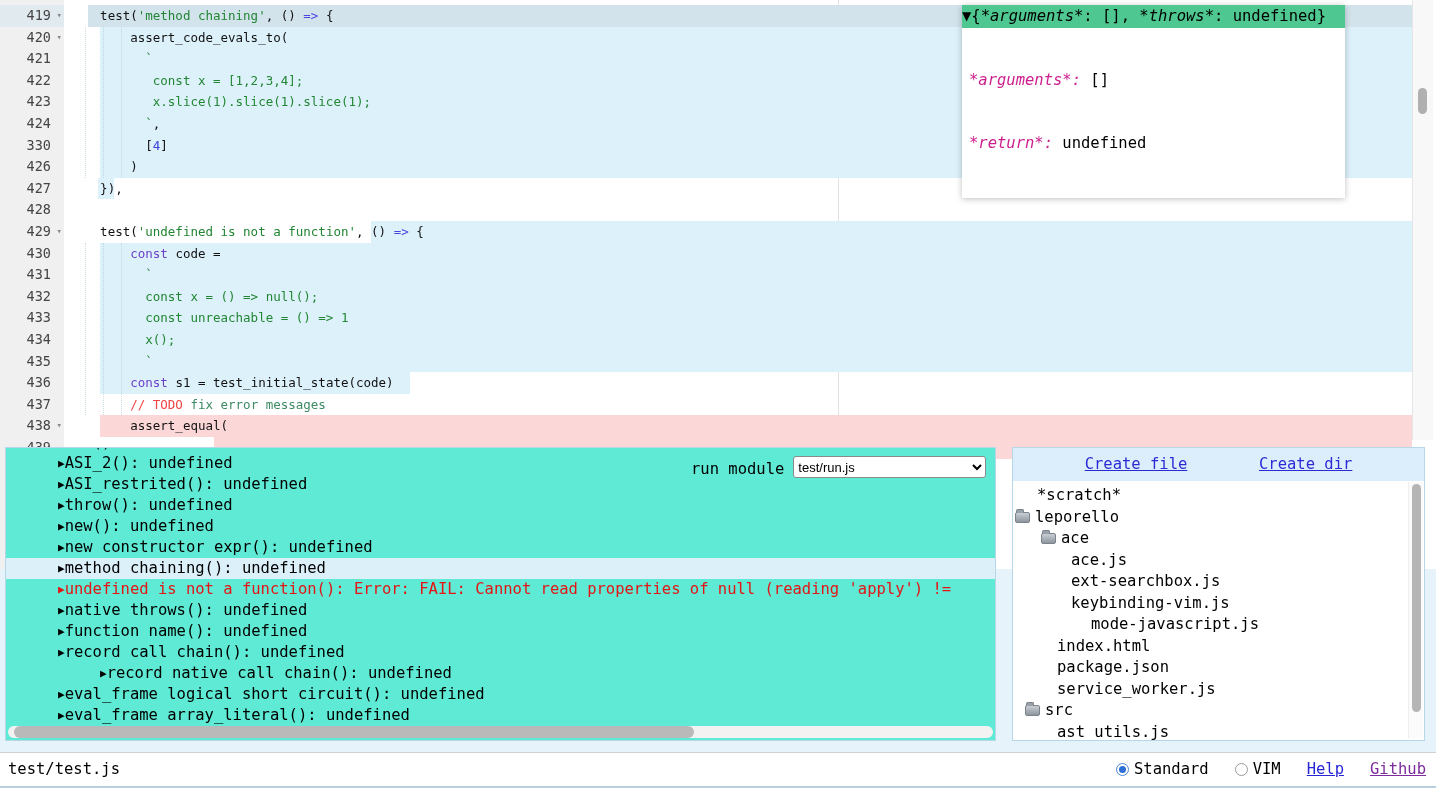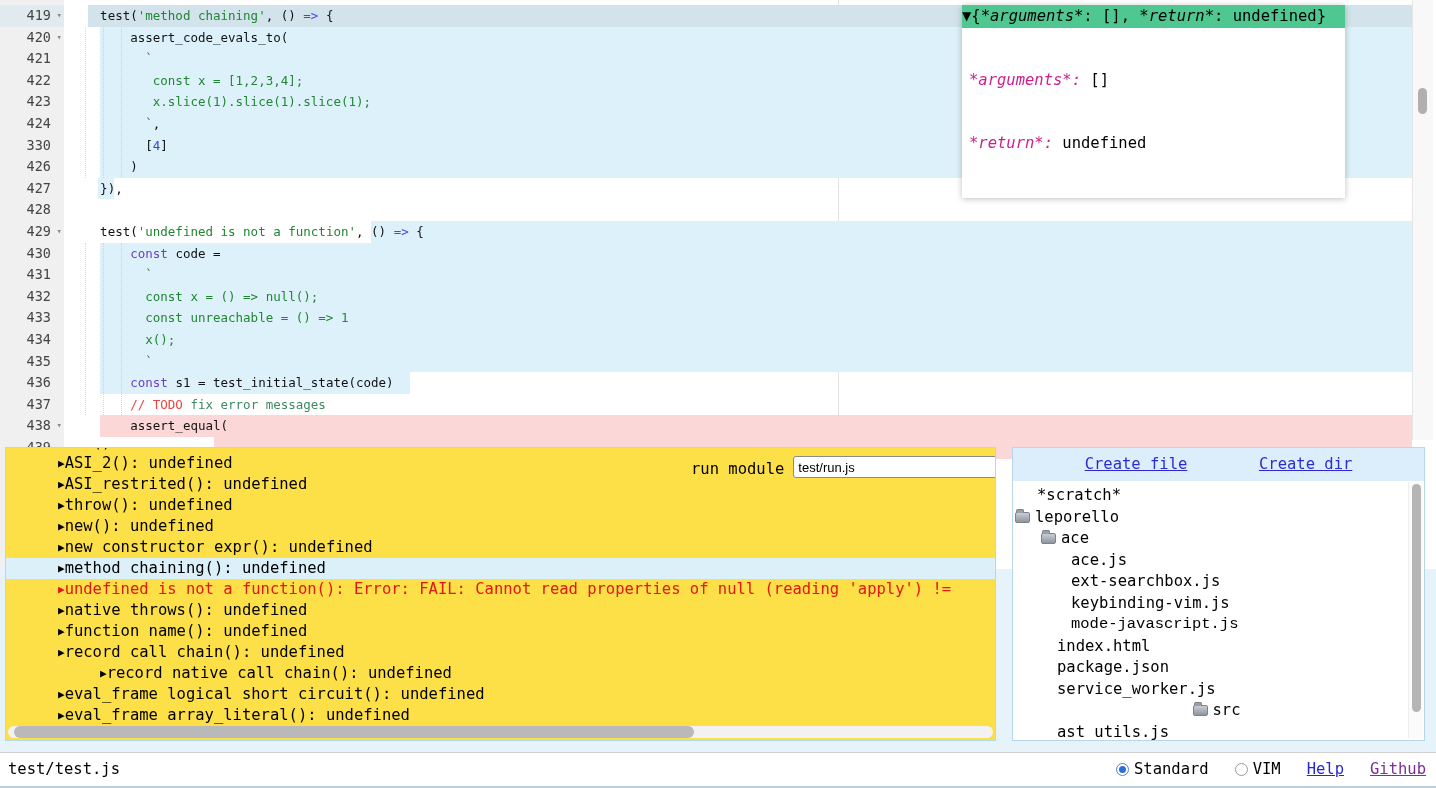--- a/index.html
+++ b/index.html
@@ -27,29 +27,29 @@
   .vscroll{position:absolute;left:1412px;top:0;width:20px;height:440px;background:#f8f8f8;border-left:1px solid #e6e6e6}
   .vthumb{position:absolute;left:5px;top:88px;width:9px;height:26px;border-radius:5px;background:#b0b0b0}
   
   .tt{position:absolute;left:962px;top:5px;z-index:6;font:15.5px/21px "DejaVu Sans Mono",monospace;color:#000;
       filter:drop-shadow(0 1px 3px rgba(0,0,0,.25))}
   .tt-head{background:#4ec890;height:23px;line-height:23px;width:383px;white-space:pre}
   .tt-body{background:#fff;width:372px;padding:0 4px 2px 7px;white-space:pre}
   .it{font-style:italic}
   .lbl{color:#cc1f8d;font-style:italic}
   
-  .results{position:absolute;left:5px;top:447px;width:991px;height:294px;background:#fde047;
+  .results{position:absolute;left:5px;top:447px;width:991px;height:294px;background:#5eead4;
            border:1px solid #b7d7e8;overflow:hidden;font:15.5px/21px "DejaVu Sans Mono",monospace;box-sizing:border-box}
   .rrow{position:absolute;left:0;right:0;height:21px;padding-left:52px;white-space:pre;color:#000}
   .rrow.sel{background:#dcf0fa}
   .rrow.err{color:#e31515}
   .tri{font-size:11px;vertical-align:1px}
   .runmod{position:absolute;top:8px;left:685px;white-space:nowrap}
   .runmod label{margin-right:9px}
-  .runmod select{width:218px;height:22px;font:13px "Liberation Sans",sans-serif;border:1px solid #8a8a8a;
+  .runmod select{width:193px;height:22px;font:13px "Liberation Sans",sans-serif;border:1px solid #8a8a8a;
                  border-radius:3px;background:#fff;vertical-align:2px}
   .hscroll{position:absolute;left:2px;right:2px;bottom:2px;height:12px;background:#f2f2f2;border-radius:6px}
   .hthumb{position:absolute;left:6px;top:0;width:69%;height:12px;background:#b9b9b9;border-radius:6px}
   
   .files{position:absolute;left:1012px;top:447px;width:413px;height:294px;background:#fff;
          border:1px solid #b7d7e8;overflow:hidden;font:15.5px/21.5px "DejaVu Sans Mono",monospace;box-sizing:border-box}
   .fhead{height:33px;background:#dceefb;display:flex;justify-content:space-evenly;align-items:center}
   .flink{color:#2b2bd5;text-decoration:underline;cursor:pointer}
   .flist{position:absolute;left:0;top:37px;right:16px}
   .frow{height:21.5px;white-space:pre;color:#000}
@@ -190,21 +190,21 @@
       <div class="guide" style="left: 121px; top: 26.6px; height: 151.2px;"></div>
       <div class="guide" style="left: 85px; top: 242.6px; height: 172.8px;"></div>
       <div class="guide" style="left: 103px; top: 242.6px; height: 172.8px;"></div>
       <div class="guide" style="left: 121px; top: 242.6px; height: 172.8px;"></div>
     </div>
   <div class="vscroll">
     <div class="vthumb"></div>
   </div>
 
   <div class="tt">
-    <div class="tt-head"><span>▼{</span><span class="it">*arguments*</span><span>: [], </span><span class="it">*return*</span><span>: undefined}</span></div>
+    <div class="tt-head"><span>▼{</span><span class="it">*arguments*</span><span>: [], </span><span class="it">*throws*</span><span>: undefined}</span></div>
     <div class="tt-body">
       <div><span class="lbl">*arguments*:</span><span> []</span></div>
       <div><span class="lbl">*return*:</span><span> undefined</span></div>
     </div>
   </div>
 </div>
 
 <div class="results">
   <div id="result-rows">
       <div class="rrow" style="top: -16px;"><span class="tri">▶</span><span>ASI(): undefined</span></div>
@@ -235,25 +235,25 @@
     <span class="flink">Create file</span>
     <span class="flink">Create dir</span>
   </div>
   <div class="flist" id="file-list">
       <div class="frow" style="padding-left: 24px;"><span>*scratch*</span></div>
       <div class="frow" style="padding-left: 2px;"><span class="folder"></span><span>leporello</span></div>
       <div class="frow" style="padding-left: 28px;"><span class="folder"></span><span>ace</span></div>
       <div class="frow" style="padding-left: 58px;"><span>ace.js</span></div>
       <div class="frow" style="padding-left: 58px;"><span>ext-searchbox.js</span></div>
       <div class="frow" style="padding-left: 58px;"><span>keybinding-vim.js</span></div>
-      <div class="frow" style="padding-left: 58px; font-family: Liberation Mono, monospace;"><span>mode-javascript.js</span></div>
+      <div class="frow" style="padding-left: 78px;"><span>mode-javascript.js</span></div>
       <div class="frow" style="padding-left: 44px;"><span>index.html</span></div>
       <div class="frow" style="padding-left: 44px;"><span>package.json</span></div>
       <div class="frow" style="padding-left: 44px;"><span>service_worker.js</span></div>
-      <div class="frow" style="padding-left: 12px; text-align: center;"><span class="folder"></span><span>src</span></div>
+      <div class="frow" style="padding-left: 12px;"><span class="folder"></span><span>src</span></div>
       <div class="frow" style="padding-left: 44px;"><span>ast_utils.js</span></div>
     </div>
   <div class="fscroll">
     <div class="fthumb"></div>
   </div>
 </div>
 
 <div class="status">
   <span class="fname">test/test.js</span>
   <div class="sright">

